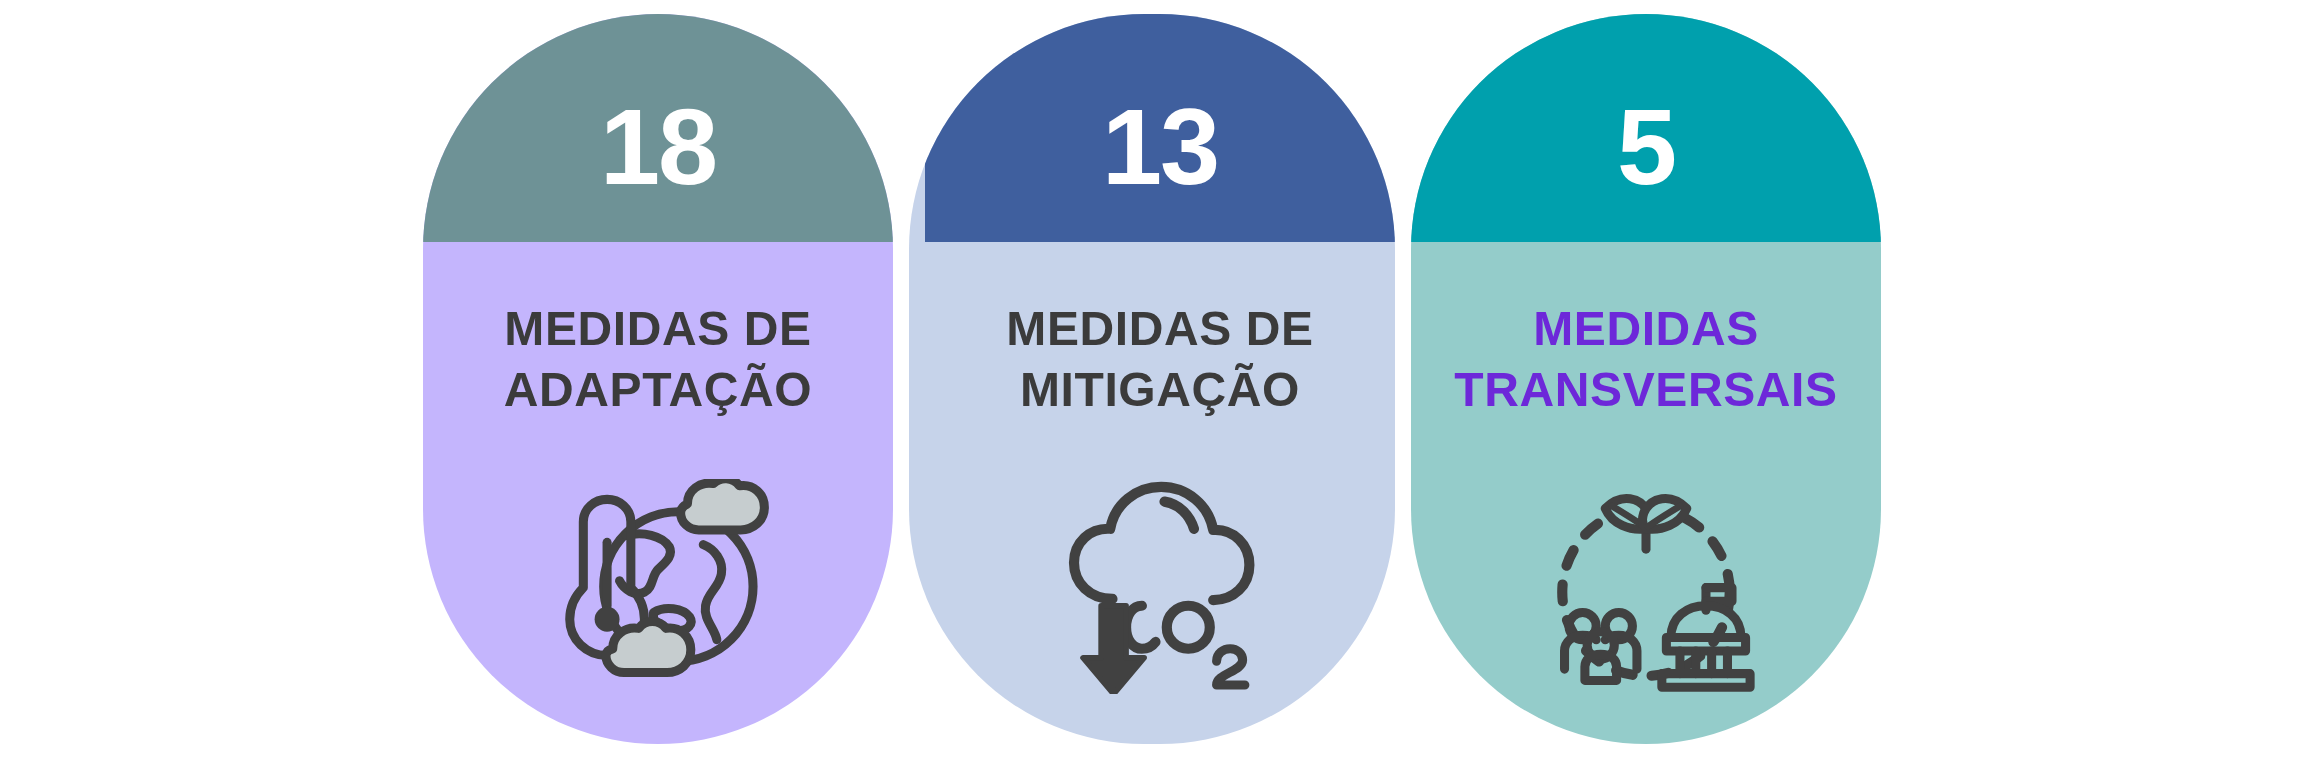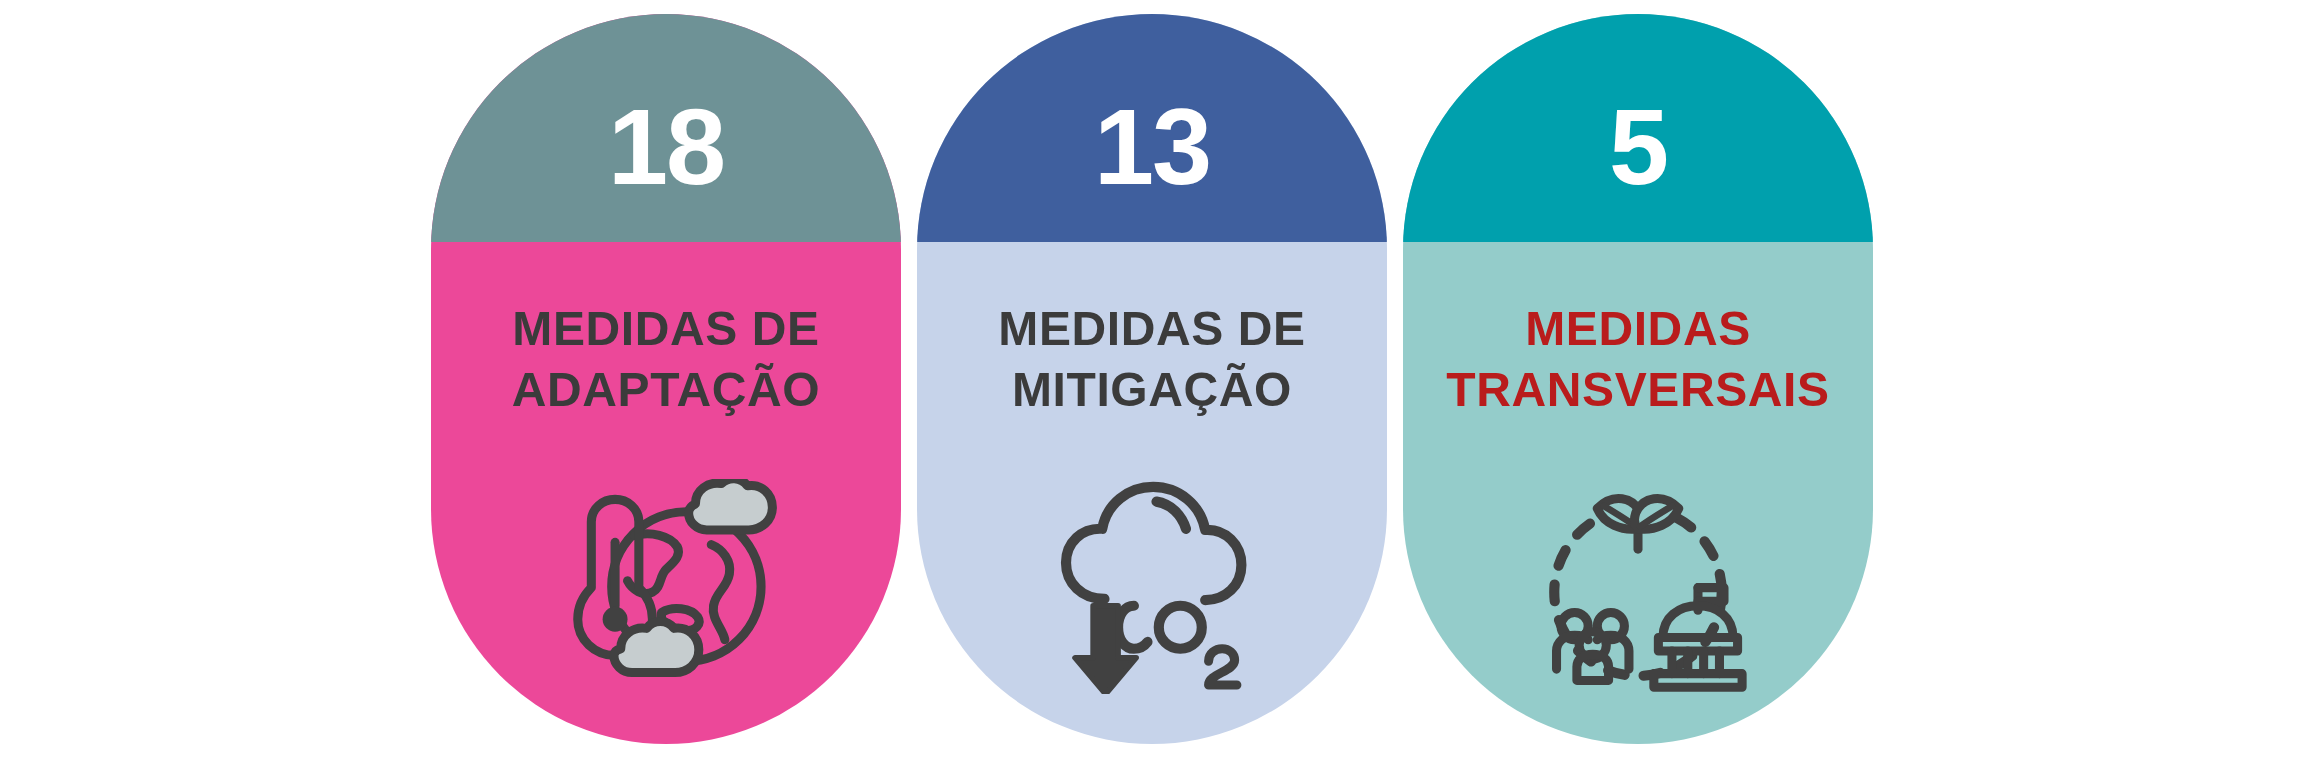--- a/index.html
+++ b/index.html
@@ -95,21 +95,21 @@
     height: 100%;
     display: block;
   }
 </style>
 </head>
 <body style="background: rgb(255, 255, 255);">
 
 <div class="infographic">
   <div class="cards-row">
 
-    <div class="card" style="background: #ec4899;">
+    <div class="card" style="background: #c4b5fd;">
       <div class="card-top" style="background: rgb(110, 146, 150);">
         <div class="count" style="color: rgb(255, 255, 255);">18</div>
       </div>
       <div class="card-body">
         <div class="card-label" style="color: rgb(59, 59, 59);">MEDIDAS DE
 ADAPTAÇÃO</div>
         <div class="icon-wrap">
           <svg viewBox="0 0 200 190" fill="none" stroke="#414141" stroke-width="8" stroke-linecap="round" stroke-linejoin="round">
 
             <circle cx="118" cy="95" r="66"></circle>
@@ -126,21 +126,21 @@
             <path d="M126 22 C126 10 137 2 149 4 C155 -2 166 -2 172 6 C184 4 194 13 194 25
                      C194 37 184 45 173 45 L136 45 C127 45 120 38 120 30 C120 27 122 24 126 22 Z" fill="#c6cdcf"></path>
 
             <path d="M60 150 C60 138 71 130 83 132 C89 124 101 124 107 132 C119 130 129 139 129 151
                      C129 163 119 171 108 171 L70 171 C61 171 54 164 54 156 C54 153 56 151 60 150 Z" fill="#c6cdcf"></path>
           </svg>
         </div>
       </div>
     </div>
 
-    <div class="card" style="background: rgb(198, 211, 234);">
+    <div class="card" style="background: rgb(198, 211, 234); padding-left: 16px;">
       <div class="card-top" style="background: rgb(63, 95, 158);">
         <div class="count" style="color: rgb(255, 255, 255);">13</div>
       </div>
       <div class="card-body">
         <div class="card-label" style="color: rgb(59, 59, 59);">MEDIDAS DE
 MITIGAÇÃO</div>
         <div class="icon-wrap">
           <svg viewBox="0 0 200 190" fill="none" stroke="#414141" stroke-width="9" stroke-linecap="round" stroke-linejoin="round">
 
             <path d="M58 106 C38 106 24 92 24 74 C24 56 38 43 56 44 C60 22 79 7 101 7
@@ -157,21 +157,21 @@
           </svg>
         </div>
       </div>
     </div>
 
     <div class="card" style="background: rgb(148, 204, 202);">
       <div class="card-top" style="background: rgb(0, 160, 173);">
         <div class="count" style="color: rgb(255, 255, 255);">5</div>
       </div>
       <div class="card-body">
-        <div class="card-label" style="color: #b91c1c; text-align: center;">MEDIDAS
+        <div class="card-label" style="color: #6d28d9; text-align: center;">MEDIDAS
 TRANSVERSAIS</div>
         <div class="icon-wrap">
           <svg viewBox="0 0 200 190" fill="none" stroke="#414141" stroke-width="8" stroke-linecap="round" stroke-linejoin="round">
 
             <circle cx="100" cy="100" r="74" stroke-dasharray="15 17" stroke-width="9"></circle>
 
             <line x1="100" y1="32" x2="100" y2="62"></line>
 
             <path d="M100 44 C86 46 70 40 64 26 C78 12 96 16 102 30 C104 36 103 41 100 44 Z" fill="#94ccca"></path>
             <path d="M70 24 C80 30 90 36 98 42" stroke-width="6"></path>

